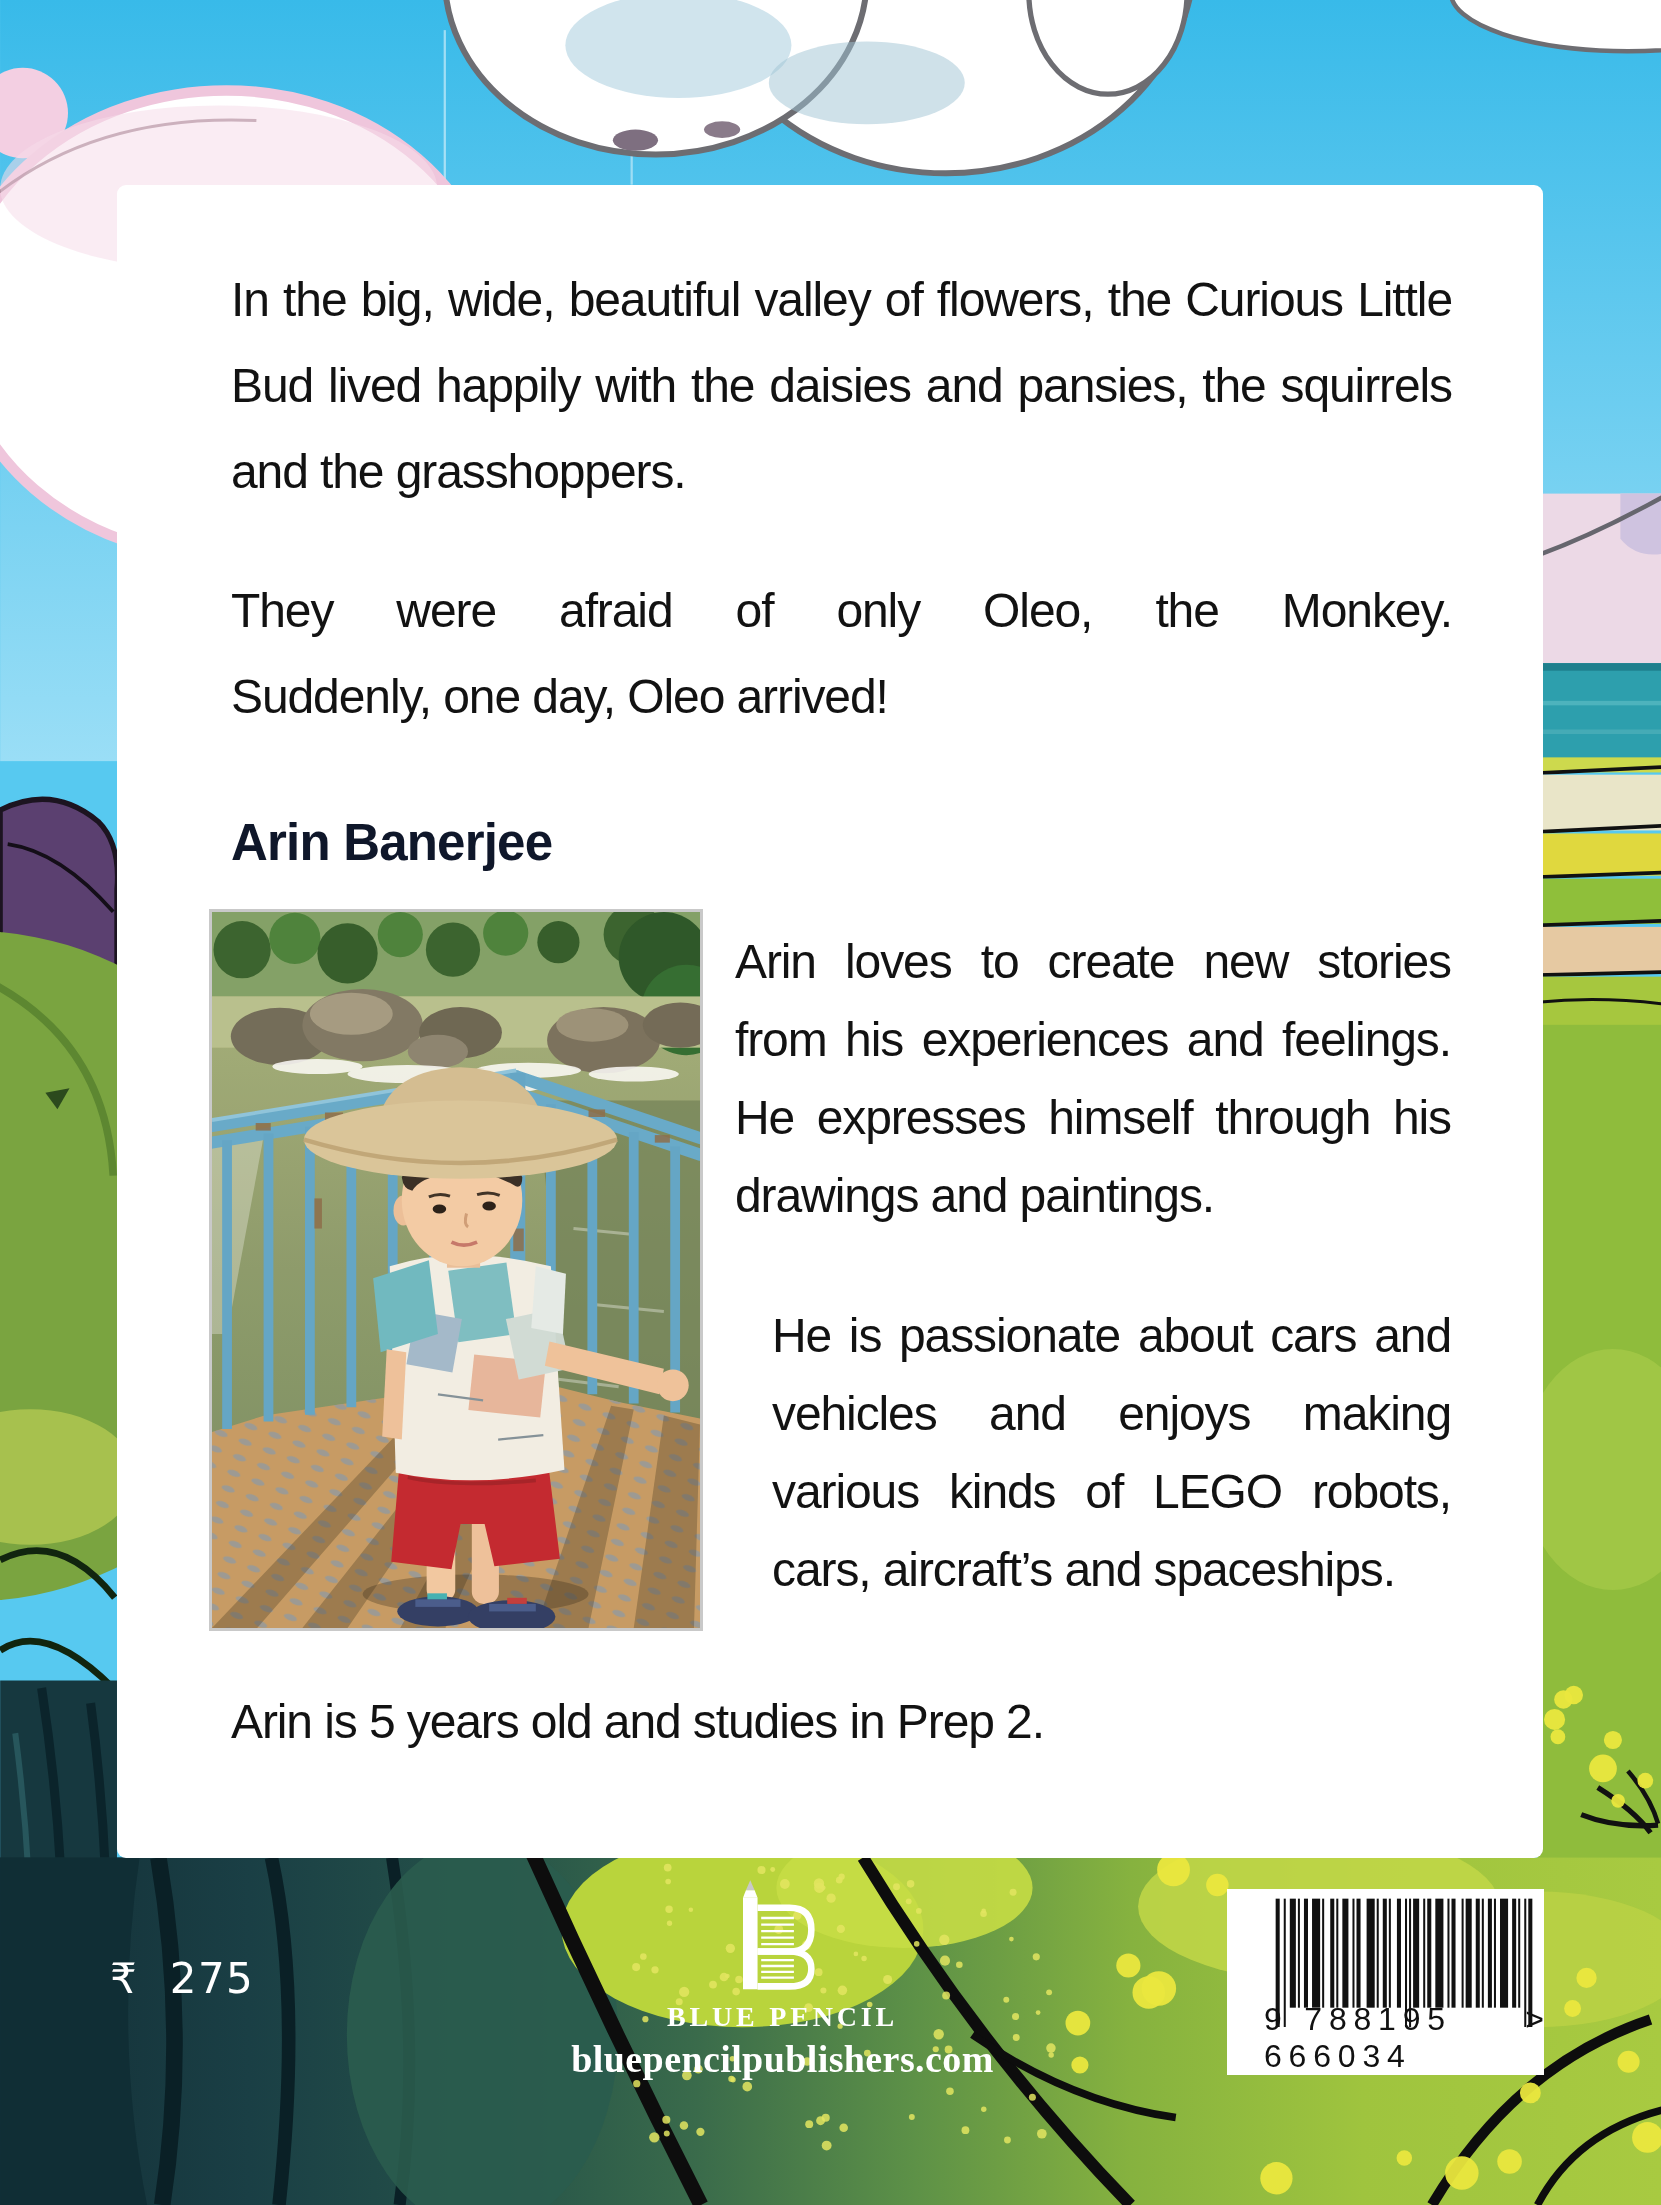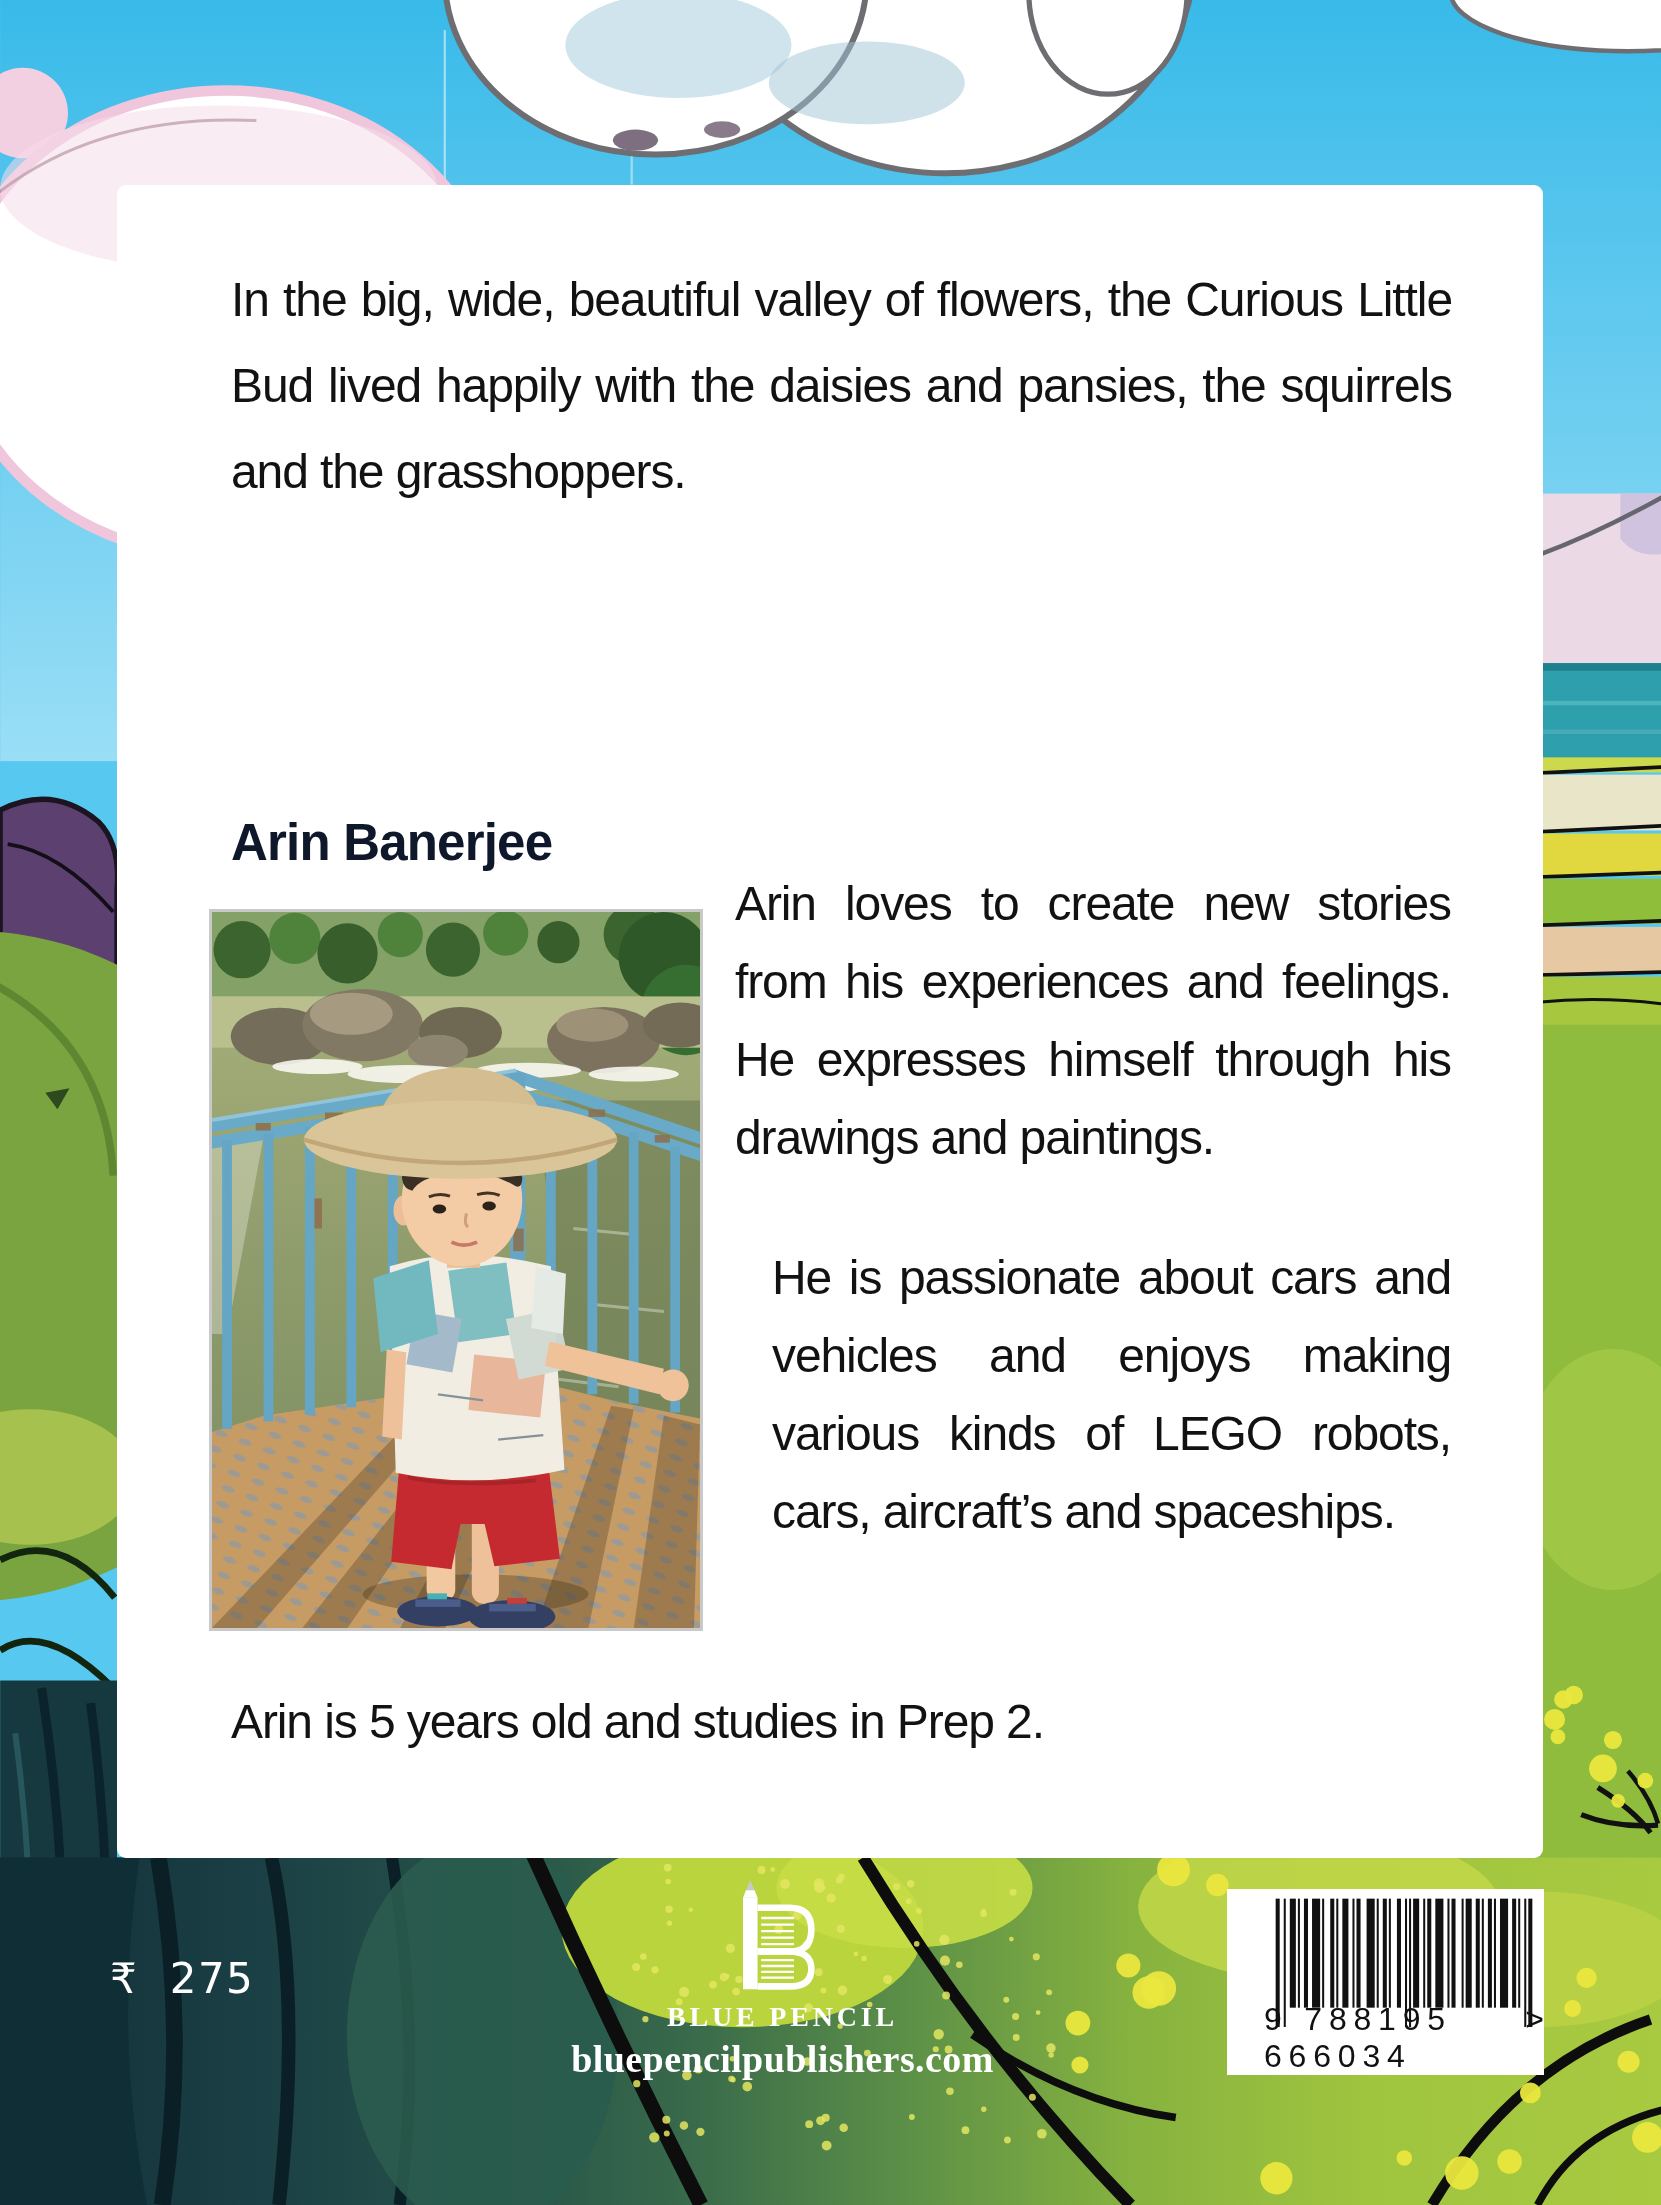--- a/index.html
+++ b/index.html
@@ -18,21 +18,21 @@
   .p2-line{line-height:86px;text-align:justify;text-align-last:justify;}
   .p2-line.last{text-align-last:left;}
 
   h2.author{position:absolute;left:114px;top:628px;margin:0;font-size:51px;
             letter-spacing:-0.8px;color:#15547a;font-weight:700;}
 
   figure.photo{position:absolute;left:92px;top:724px;margin:0;width:488px;height:716px;
                border:3.8px solid #c9c9c9;background:#9aa875;}
   figure.photo svg{display:block;width:488px;height:716px;}
 
-  .bio{position:absolute;left:618px;top:680px;width:716px;}
+  .bio{position:absolute;left:618px;top:738px;width:716px;}
   .bio p{margin:0;line-height:78px;text-align:justify;}
   .bio p + p{margin-top:62px;margin-left:37px;}
   .bio3{position:absolute;left:114px;top:1495px;margin:0;line-height:83px;}
 
   .price{position:absolute;left:110px;top:1954px;z-index:3;color:#ffffff;
          font-family:"DejaVu Sans","Liberation Sans",sans-serif;
          font-size:42px;letter-spacing:1.5px;word-spacing:16.6px;}
 
   .publisher{position:absolute;left:579px;top:1878px;width:407px;z-index:3;
              display:flex;flex-direction:column;align-items:center;color:#ffffff;font-weight:bold;}
@@ -270,20 +270,24 @@
         <circle cx="2126.8952546296296" cy="2346.740740740741" r="18.43111282578875" fill="#eae73e" opacity="0.95"></circle>
         <circle cx="2067.0636574074074" cy="2304.632716049383" r="9.817043895747599" fill="#eae73e" opacity="0.95"></circle>
         <circle cx="2074.419560185185" cy="2255.3024691358023" r="12.290937928669411" fill="#eae73e" opacity="0.95"></circle>
       </g>
   </svg>
 
   <section class="panel">
 
     <p class="syn first">In the big, wide, beautiful valley of flowers, the Curious Little Bud lived happily with the daisies and pansies, the squirrels and the grasshoppers.</p>
 
+    <div class="p2wrap">
+      <div class="p2-line">They were afraid of only Oleo, the Monkey.</div>
+      <div class="p2-line last">Suddenly, one day, Oleo arrived!</div>
+    </div>
 
     <h2 class="author" style="color: #0f172a;">Arin Banerjee</h2>
 
     <figure class="photo">
       <svg viewBox="0 0 648 950" preserveAspectRatio="none">
         <defs>
           <linearGradient id="river" x1="0" y1="0" x2="0" y2="1">
             <stop offset="0" stop-color="#aab37d"></stop>
               <stop offset="0.5" stop-color="#8a9a6b"></stop>
             <stop offset="1" stop-color="#74885f"></stop>

